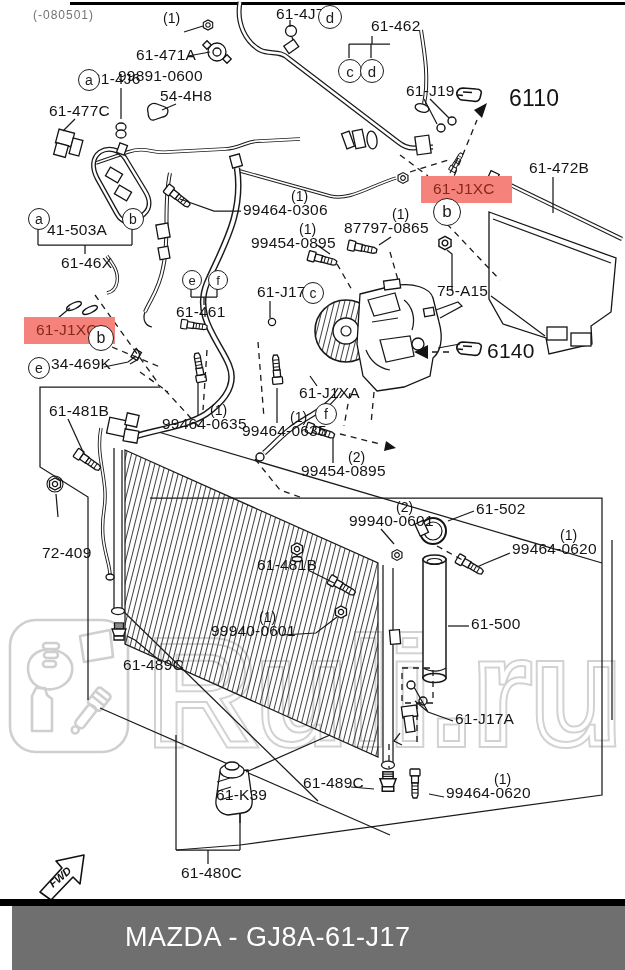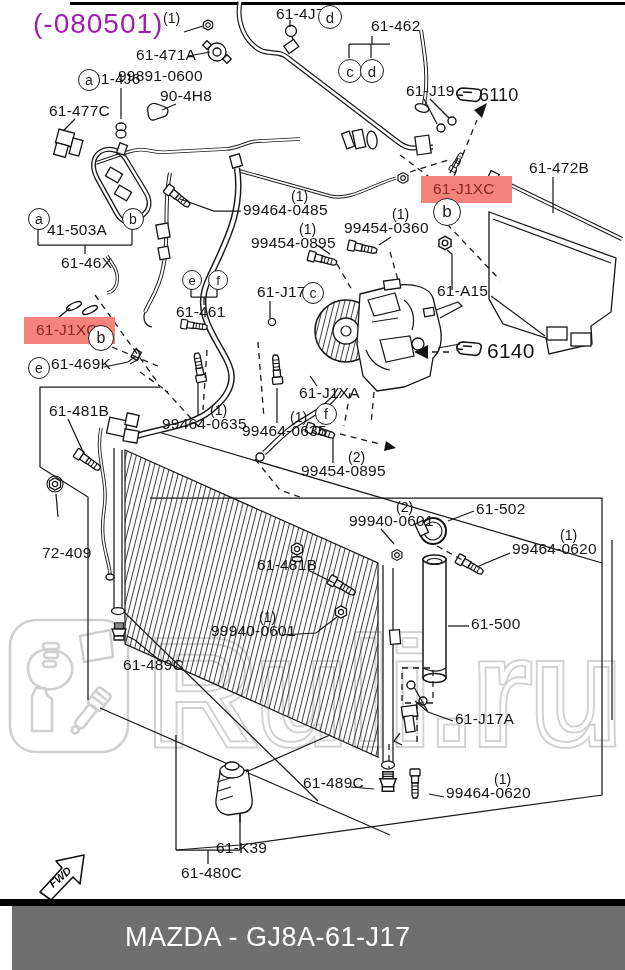--- a/index.html
+++ b/index.html
@@ -14,21 +14,21 @@
   .wm{fill:none;stroke-linejoin:round;}
   #labels{position:absolute;left:0;top:0;width:625px;height:970px;pointer-events:none;}
   .plabel{position:absolute;font-size:15.5px;color:#141414;white-space:nowrap;
           letter-spacing:0.2px;line-height:1.05;pointer-events:auto;}
   .plabel.hl{background:var(--hl-bg,#f5837b);color:var(--hl-tx,#86291d);
              padding:5px 17px 6px 12px;}
   .qty{position:absolute;font-size:14px;color:#141414;white-space:nowrap;pointer-events:auto;}
   .callout{position:absolute;border:1.7px solid #1d1d1d;border-radius:50%;background:#fff;
            display:flex;align-items:center;justify-content:center;color:#1d1d1d;
            font-size:13px;pointer-events:auto;}
-  #rev{position:absolute;left:33px;top:8px;font-size:28px;color:#a21caf;letter-spacing:1px;}
+  #rev{position:absolute;left:33px;top:8px;font-size:12px;color:#737373;letter-spacing:1px;}
   #footer-black{position:absolute;left:0;top:899px;width:625px;height:7px;background:#000;}
   #footer{position:absolute;left:12px;top:906px;width:625px;height:64px;
           background:var(--footer-bg,#6f6f6f);text-decoration:underline;}
   #footer span{position:absolute;top:0;height:64px;line-height:62px;color:#fff;
                font-size:27px;letter-spacing:0.5px;}
   #footer .fl{left:113px;}
   #footer .fr{left:388px;}
 </style>
 </head>
 <body>
@@ -320,39 +320,39 @@
 </svg>
 
 <div id="rev">(-080501)</div>
 <div id="labels">
       <div class="plabel" style="left: 118px; top: 24px; margin-top: 44px;">99891-0600</div>
       <div class="qty" style="left: 163px; top: 10px;">(1)</div>
       <div class="plabel" style="left: 136px; top: 47px;">61-471A</div>
       <div class="plabel" style="left: 276px; top: 6px;">61-4J7</div>
       <div class="plabel" style="left: 371px; top: 18px;">61-462</div>
       <div class="plabel" style="left: 406px; top: 83px;">61-J19</div>
-      <div class="plabel" style="left: 479px; top: 86px; font-size: 18px;">6110</div>
+      <div class="plabel" style="left: 509px; top: 86px; font-size: 23px;">6110</div>
       <div class="plabel" style="left: 529px; top: 160px;">61-472B</div>
       <div class="plabel hl" style="left: 421px; top: 176px;">61-J1XC</div>
       <div class="plabel" style="left: 92px; top: 71px;">61-4J6</div>
-      <div class="plabel" style="left: 160px; top: 88px;">90-4H8</div>
+      <div class="plabel" style="left: 160px; top: 88px;">54-4H8</div>
       <div class="plabel" style="left: 49px; top: 103px;">61-477C</div>
-      <div class="plabel" style="left: 243px; top: 202px;">99464-0485</div>
+      <div class="plabel" style="left: 243px; top: 202px;">99464-0306</div>
       <div class="qty" style="left: 291px; top: 188px;">(1)</div>
       <div class="plabel" style="left: 251px; top: 235px;">99454-0895</div>
       <div class="qty" style="left: 299px; top: 221px;">(1)</div>
-      <div class="plabel" style="left: 344px; top: 220px;">99454-0360</div>
+      <div class="plabel" style="left: 344px; top: 220px;">87797-0865</div>
       <div class="qty" style="left: 392px; top: 206px;">(1)</div>
       <div class="plabel" style="left: 47px; top: 222px;">41-503A</div>
       <div class="plabel" style="left: 61px; top: 255px;">61-46X</div>
       <div class="plabel" style="left: 176px; top: 304px;">61-461</div>
       <div class="plabel" style="left: 257px; top: 284px;">61-J17</div>
-      <div class="plabel" style="left: 437px; top: 283px;">61-A15</div>
+      <div class="plabel" style="left: 437px; top: 283px;">75-A15</div>
       <div class="plabel hl" style="left: 24px; top: 317px;">61-J1XC</div>
-      <div class="plabel" style="left: 51px; top: 356px;">61-469K</div>
+      <div class="plabel" style="left: 51px; top: 356px;">34-469K</div>
       <div class="plabel" style="left: 299px; top: 385px;">61-J1XA</div>
       <div class="plabel" style="left: 487px; top: 340px; font-size: 21px;">6140</div>
       <div class="plabel" style="left: 162px; top: 416px;">99464-0635</div>
       <div class="qty" style="left: 210px; top: 402px;">(1)</div>
       <div class="plabel" style="left: 242px; top: 423px;">99464-0635</div>
       <div class="qty" style="left: 290px; top: 409px;">(1)</div>
       <div class="plabel" style="left: 301px; top: 463px;">99454-0895</div>
       <div class="qty" style="left: 348px; top: 449px;">(2)</div>
       <div class="plabel" style="left: 49px; top: 403px;">61-481B</div>
       <div class="plabel" style="left: 42px; top: 517px; margin-top: 28px;">72-409</div>
@@ -363,21 +363,21 @@
       <div class="qty" style="left: 560px; top: 527px;">(1)</div>
       <div class="plabel" style="left: 257px; top: 557px;">61-481B</div>
       <div class="plabel" style="left: 211px; top: 623px;">99940-0601</div>
       <div class="qty" style="left: 259px; top: 609px;">(1)</div>
       <div class="plabel" style="left: 123px; top: 657px;">61-489C</div>
       <div class="plabel" style="left: 471px; top: 616px;">61-500</div>
       <div class="plabel" style="left: 455px; top: 711px;">61-J17A</div>
       <div class="plabel" style="left: 303px; top: 775px;">61-489C</div>
       <div class="plabel" style="left: 446px; top: 785px;">99464-0620</div>
       <div class="qty" style="left: 494px; top: 771px;">(1)</div>
-      <div class="plabel" style="left: 216px; top: 840px;">61-K39</div>
+      <div class="plabel" style="left: 216px; top: 787px;">61-K39</div>
       <div class="plabel" style="left: 181px; top: 865px;">61-480C</div>
       <div class="callout" style="left: 78px; top: 69px; width: 20px; height: 20px; font-size: 14px;">a</div>
       <div class="callout" style="left: 318px; top: 5px; width: 22px; height: 22px; font-size: 15px;">d</div>
       <div class="callout" style="left: 338px; top: 59px; width: 22px; height: 22px; font-size: 15px;">c</div>
       <div class="callout" style="left: 360px; top: 59px; width: 22px; height: 22px; font-size: 15px;">d</div>
       <div class="callout" style="left: 433px; top: 198px; width: 26px; height: 26px; font-size: 17px;">b</div>
       <div class="callout" style="left: 28px; top: 208px; width: 20px; height: 20px; font-size: 14px;">a</div>
       <div class="callout" style="left: 122px; top: 208px; width: 20px; height: 20px; font-size: 14px;">b</div>
       <div class="callout" style="left: 182px; top: 270px; width: 18px; height: 18px; font-size: 13px;">e</div>
       <div class="callout" style="left: 208px; top: 270px; width: 18px; height: 18px; font-size: 13px;">f</div>

